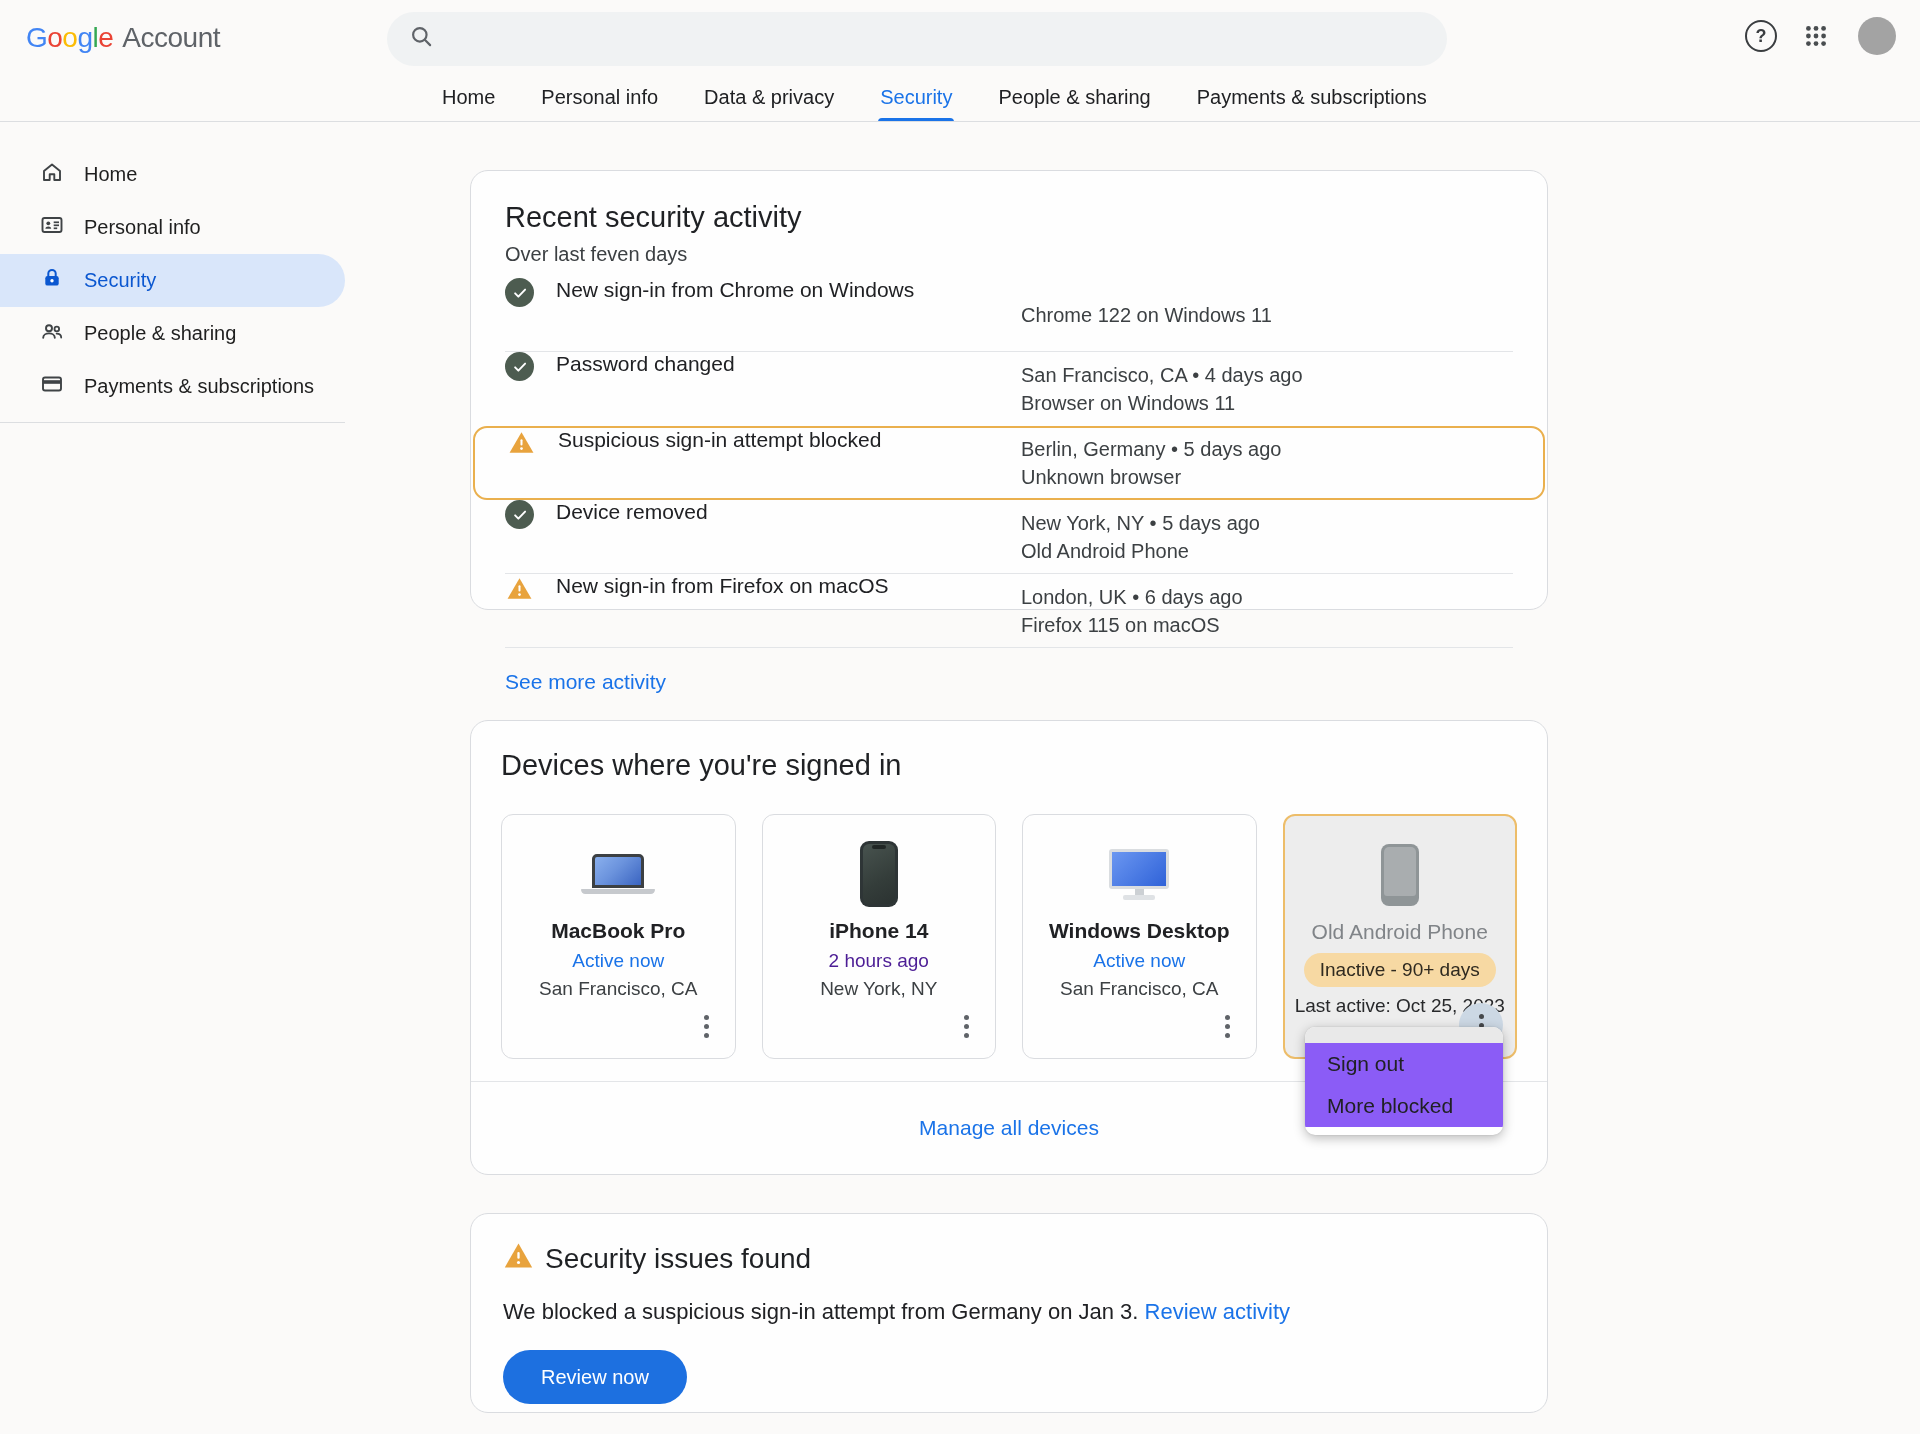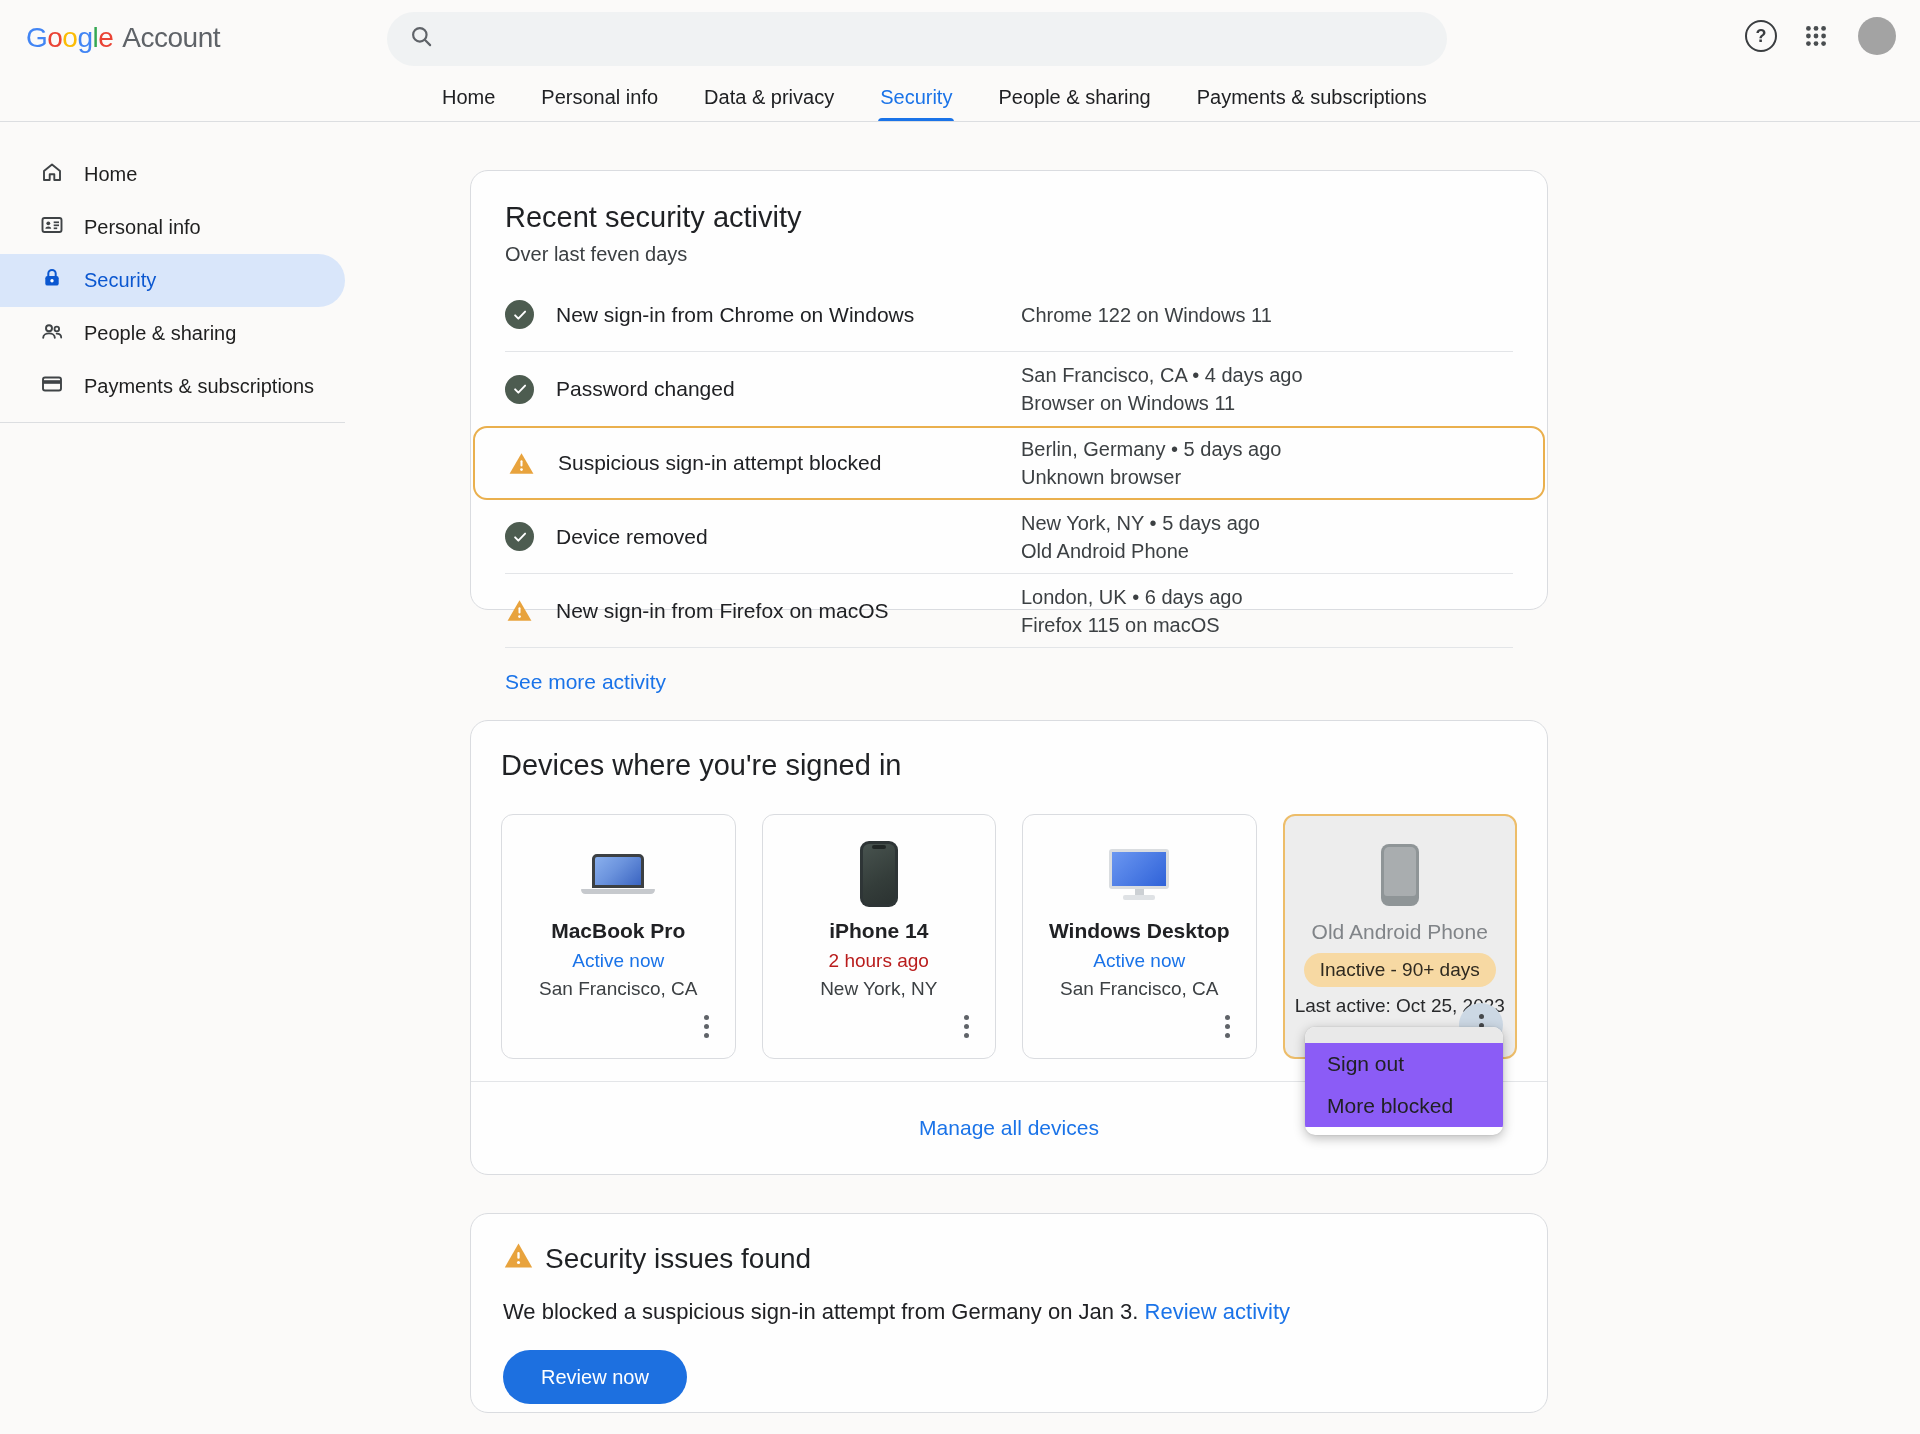--- a/index.html
+++ b/index.html
@@ -31,40 +31,40 @@
   .sb-divider{height:1px;background:#dcdee1;margin:9px 0;}
 
   
   .card{position:absolute;left:470px;width:1078px;background:#fefefe;border:1px solid #dadce0;border-radius:18px;box-sizing:border-box;}
   .card-title{font-size:29px;font-weight:400;color:#1f2124;}
 
   
   #activity-card{top:170px;height:440px;padding:30px 34px;}
   .card-subtitle{font-size:20px;color:#3c4043;margin-top:9px;}
   .rows{margin-top:12px;}
-  .row{position:relative;display:flex;align-items:center;height:74px;box-sizing:border-box;cursor:pointer;}
+  .row{position:relative;display:flex;height:74px;box-sizing:border-box;cursor:pointer;}
   .row.sep{border-bottom:1px solid #e3e5e8;}
   .row .act-label{font-size:21px;font-weight:500;color:#202124;margin-left:22px;}
   .meta{position:absolute;left:516px;top:50%;transform:translateY(-50%);width:480px;}
   .meta div{font-size:20px;color:#3c4043;line-height:28px;}
   .row.highlight{border:2.5px solid #eab04e;border-radius:14px;margin:0 -32px;padding:0 32px;}
   .row.highlight .meta{left:546px;}
   .see-more{display:inline-block;margin-top:22px;font-size:21px;font-weight:500;color:#1a73e8;text-decoration:none;cursor:pointer;}
 
   
   .chk{width:29px;height:29px;border-radius:50%;background:#4d5c50;display:flex;align-items:center;justify-content:center;flex:0 0 auto;}
   .warn{width:29px;height:29px;display:flex;align-items:center;justify-content:center;flex:0 0 auto;}
 
   
   #devices-card{top:720px;height:455px;padding:28px 30px;}
   .tiles{display:flex;gap:26px;margin-top:32px;}
   .tile{position:relative;width:235px;height:245px;border:1px solid #dadce0;border-radius:12px;box-sizing:border-box;text-align:center;padding-top:24px;background:#fefefe;cursor:pointer;}
   .tile .ic-wrap{height:70px;display:flex;align-items:center;justify-content:center;}
   .dev-name{margin-top:10px;font-size:21px;font-weight:700;color:#202124;}
-  .dev-status{margin-top:7px;font-size:19px;color:#b91c1c;}
+  .dev-status{margin-top:7px;font-size:19px;color:#4c1d95;}
   .dev-status.active{color:#1a73e8;font-weight:500;}
   .dev-loc{margin-top:6px;font-size:19px;color:#3c4043;}
   .kebab{position:absolute;right:22px;bottom:16px;display:flex;flex-direction:column;gap:4px;background:none;border:none;cursor:pointer;padding:4px;}
   .kebab i{width:5px;height:5px;border-radius:50%;background:#5f6368;}
   .tile.inactive{background:#ededed;border:2px solid #edbd69;}
   .tile.inactive .dev-name{color:#808488;font-weight:500;}
   .badge{display:inline-block;margin-top:9px;background:#f7d9a3;border-radius:17px;padding:6px 16px;font-size:19px;color:#2f2a20;}
   .dev-last{margin-top:8px;font-size:19px;color:#28292b;}
   .halo{position:absolute;right:12px;bottom:10px;width:44px;height:44px;border-radius:50%;background:#ccd8e4;display:flex;align-items:center;justify-content:center;border:none;cursor:pointer;}
   .halo .col{display:flex;flex-direction:column;gap:4px;}

